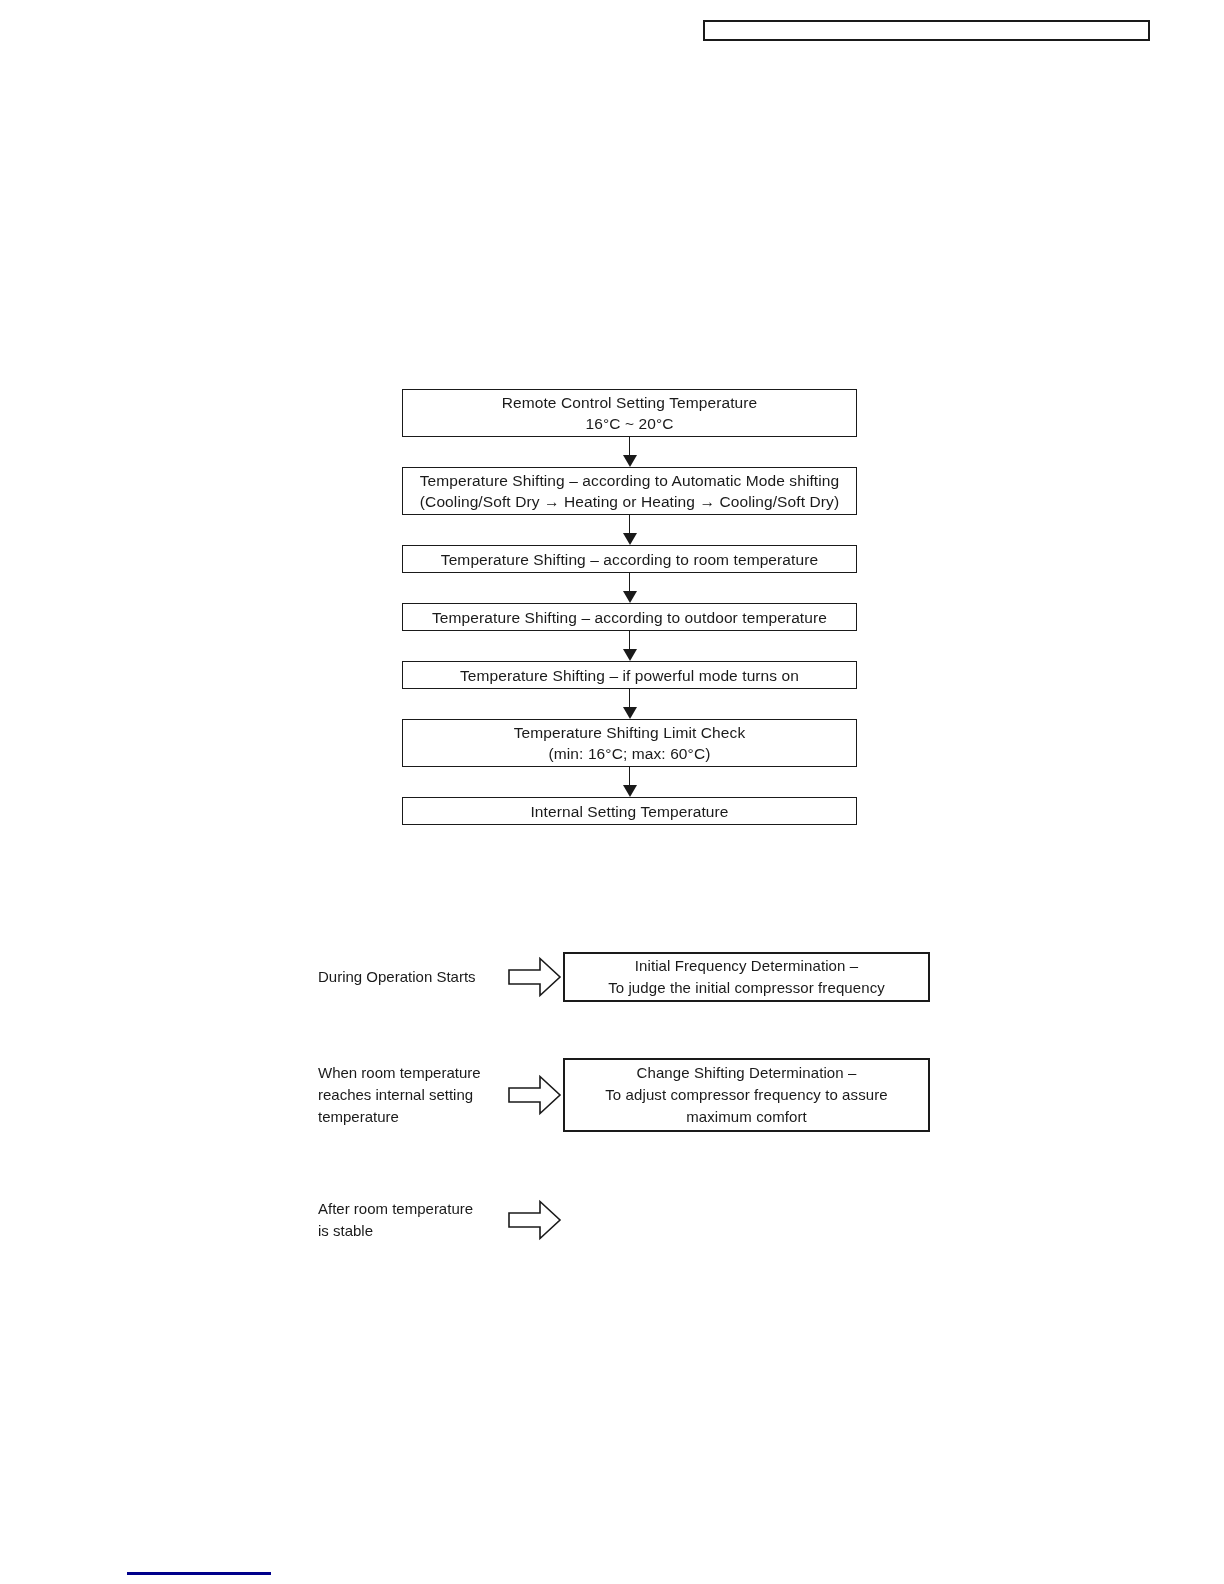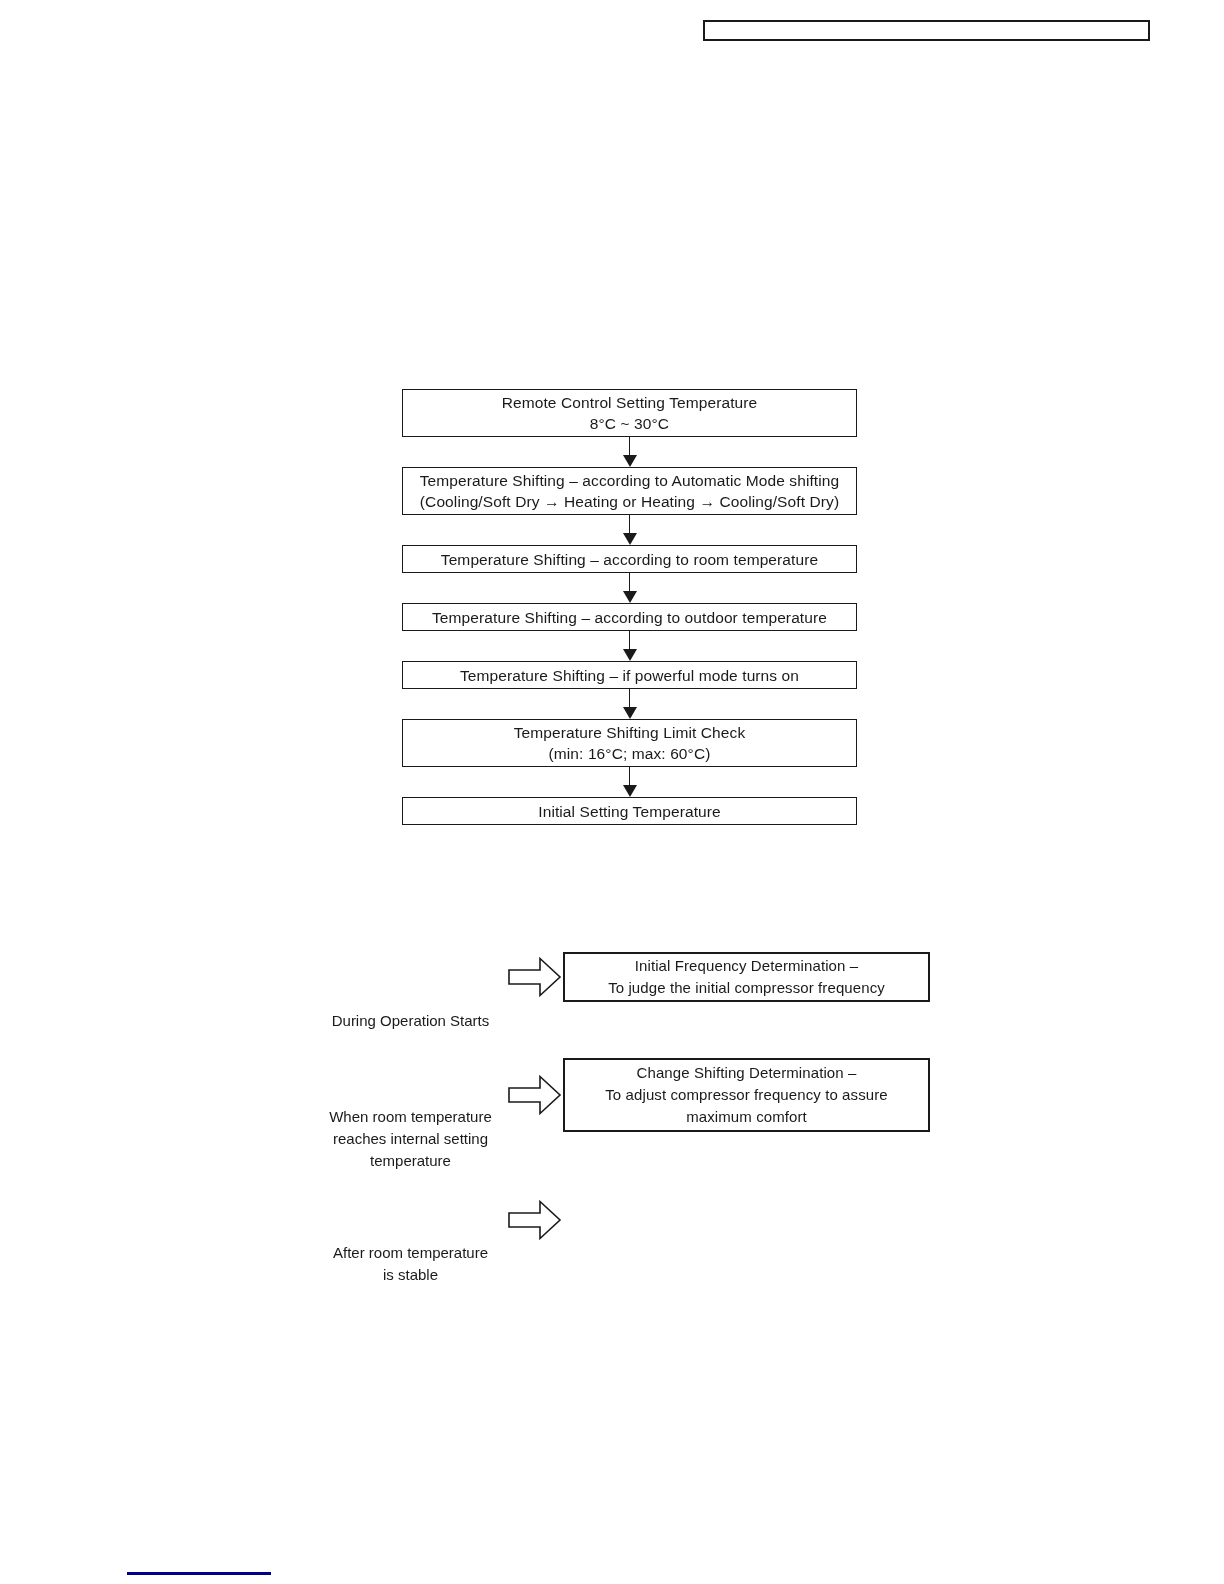--- a/index.html
+++ b/index.html
@@ -85,23 +85,22 @@
   .freq-row.r2 { top: 1182px; height: 76px; }
 
   .freq-label {
     position: absolute;
     left: 0;
     top: 50%;
     transform: translateY(-50%);
     width: 185px;
     font-size: 15px;
     line-height: 22px;
-    text-align: center;
+    text-align: left;
     white-space: nowrap;
-    margin-top: 44px;
   }
   .freq-arrow {
     position: absolute;
     left: 190px;
     top: 50%;
     transform: translateY(-50%);
     width: 54px;
     height: 41px;
   }
   .freq-box {
@@ -136,21 +135,21 @@
 <body>
 
 <div id="page">
 
   <div class="header-box"></div>
 
   <div class="flowchart">
 
     <div class="fc-box h2">
       <span>Remote Control Setting Temperature</span>
-      <span>8°C ~ 30°C</span>
+      <span>16°C ~ 20°C</span>
     </div>
 
     <div class="fc-connector">
       <div class="conn-line"></div>
       <div class="conn-head"></div>
     </div>
 
     <div class="fc-box h2">
       <span>Temperature Shifting – according to Automatic Mode shifting</span>
       <span>(Cooling/Soft Dry → Heating or Heating → Cooling/Soft Dry)</span>
@@ -192,21 +191,21 @@
       <span>Temperature Shifting Limit Check</span>
       <span>(min: 16°C; max: 60°C)</span>
     </div>
 
     <div class="fc-connector">
       <div class="conn-line"></div>
       <div class="conn-head"></div>
     </div>
 
     <div class="fc-box h1">
-      <span>Initial Setting Temperature</span>
+      <span>Internal Setting Temperature</span>
     </div>
 
   </div>
 
   <div class="freq-row r0">
     <div class="freq-label">
       <div>During Operation Starts</div>
     </div>
     <svg class="freq-arrow" viewBox="0 0 54 41" xmlns="http://www.w3.org/2000/svg">
       <polygon points="1,13.5 32,13.5 32,2 52,20.5 32,39 32,27.5 1,27.5" fill="#ffffff" stroke="#1a1a1a" stroke-width="1.6" stroke-linejoin="miter"></polygon>

